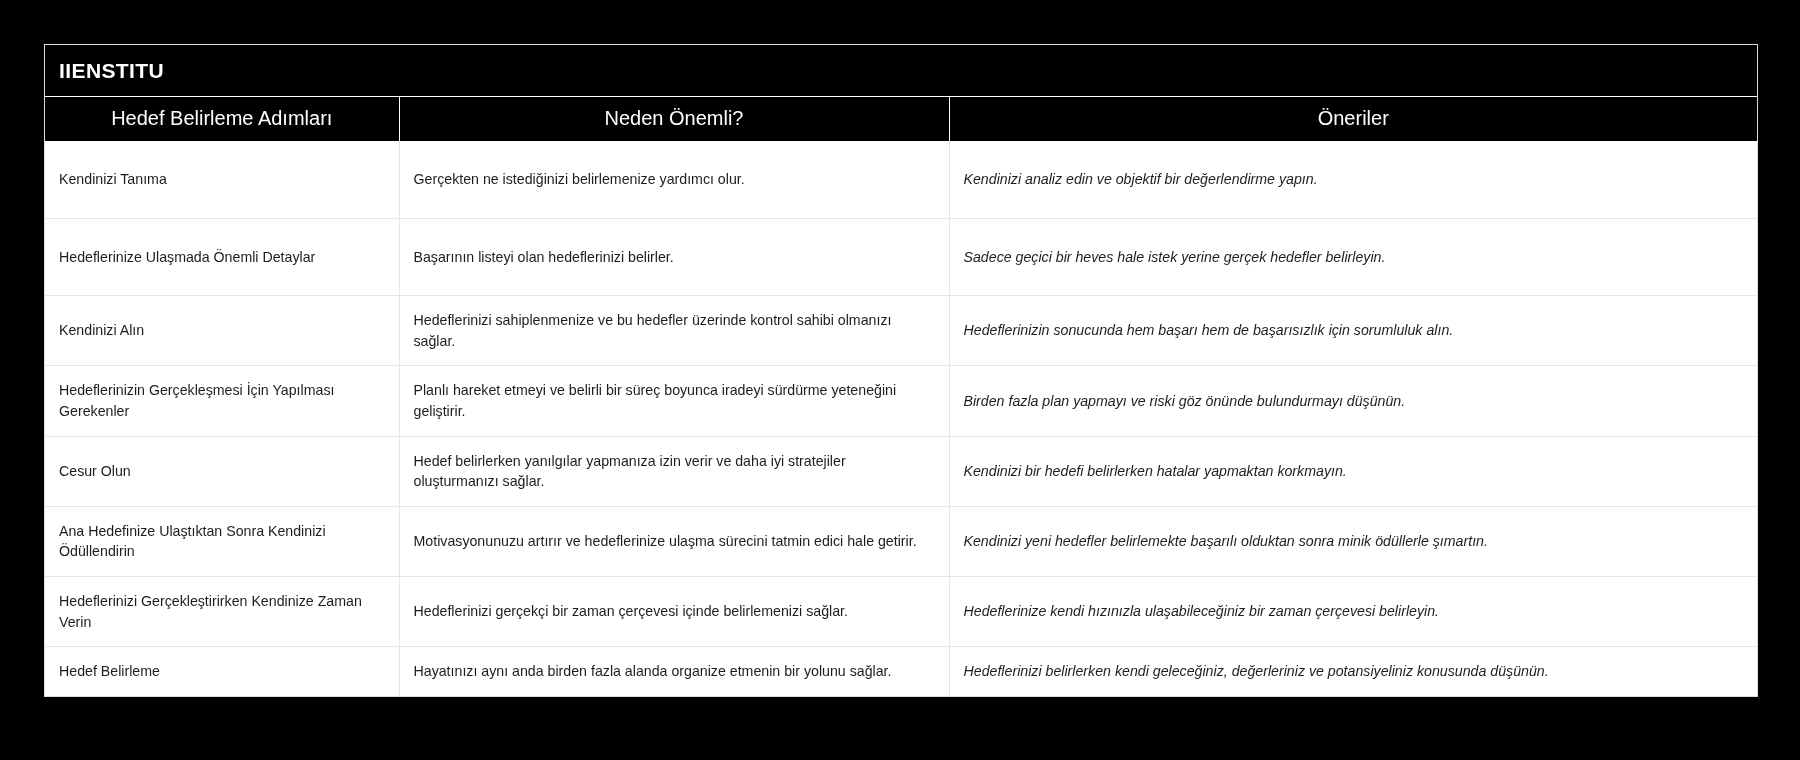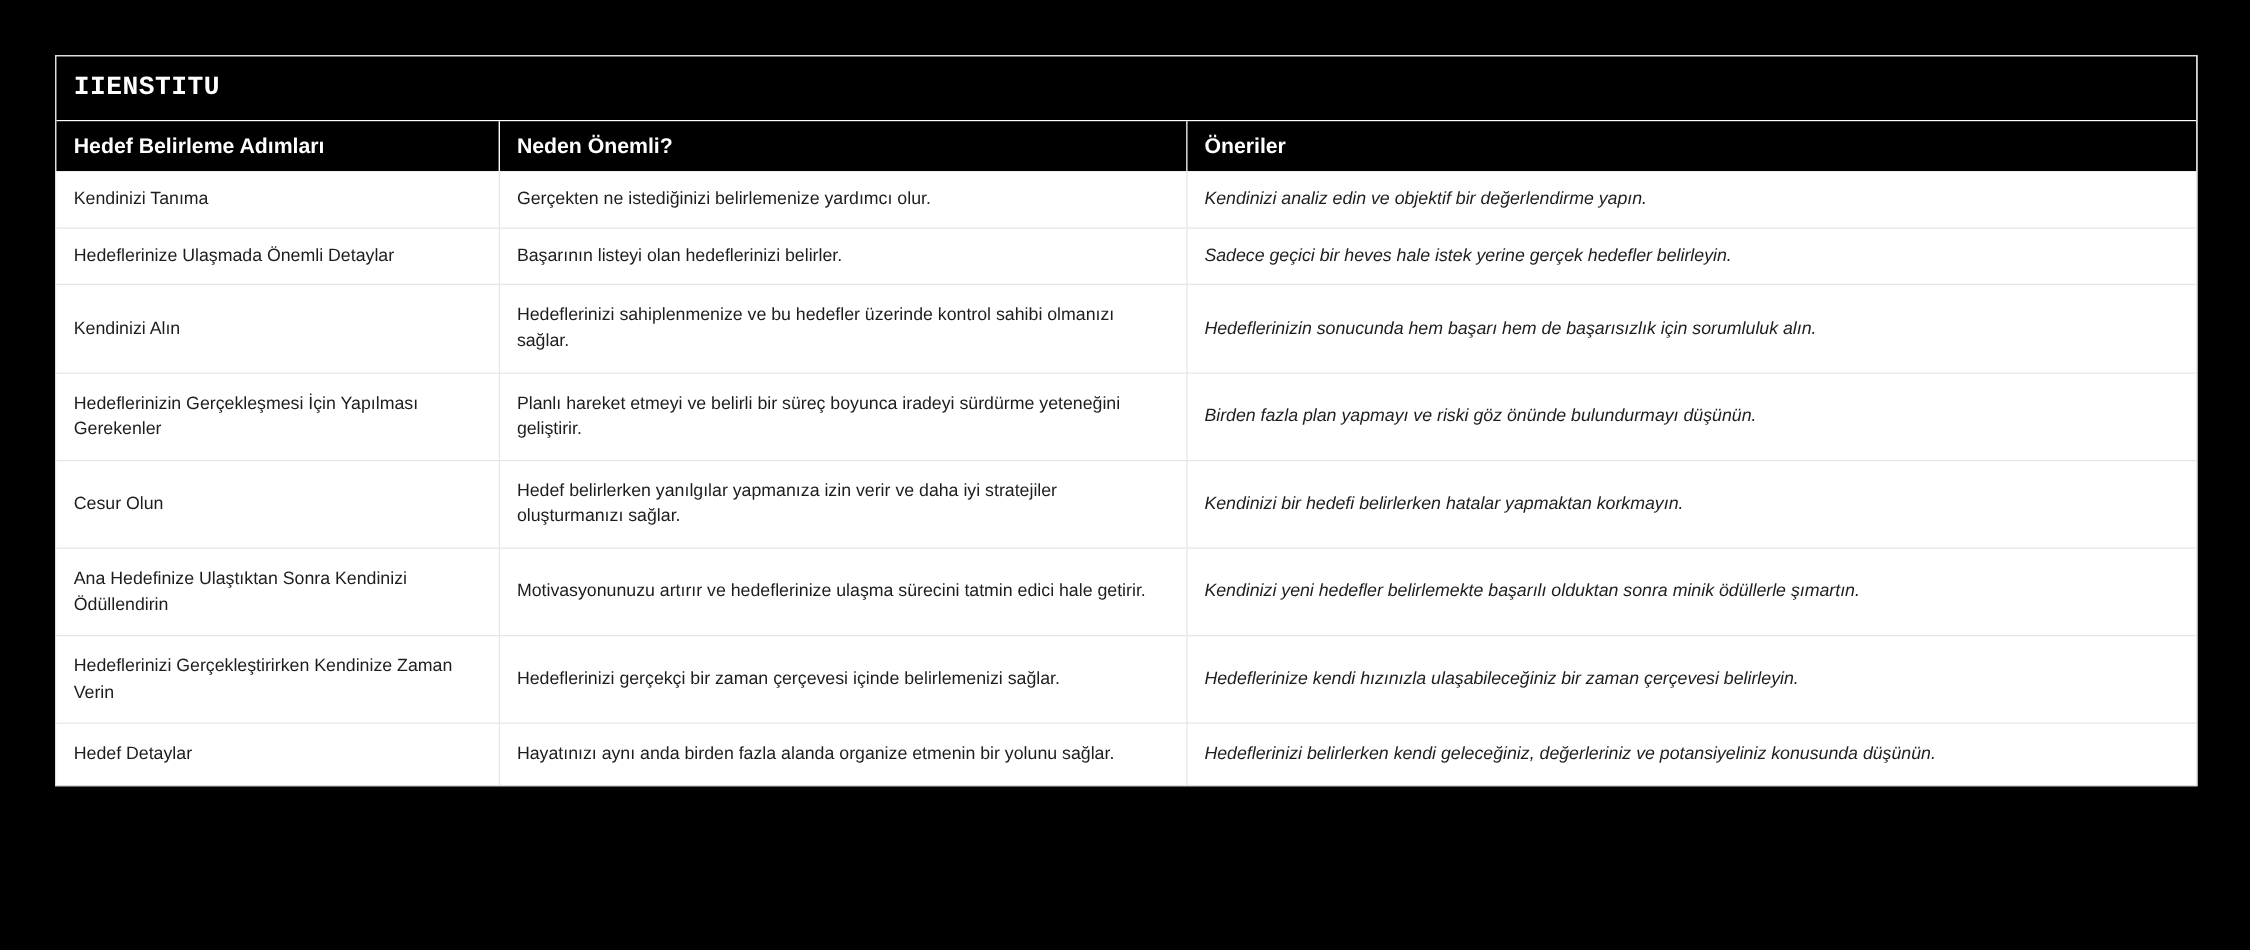--- a/index.html
+++ b/index.html
@@ -43,51 +43,51 @@
     padding: 0 0 0 14px;
     box-sizing: border-box;
     border-bottom: 1px solid #ffffff;
   }
   .brand-logo {
     color: #ffffff;
     font-size: 21px;
     font-weight: bold;
     letter-spacing: 0.4px;
     line-height: 1;
-    font-family: Liberation Mono, monospace;
+    font-family: Liberation Sans, sans-serif;
   }
 
   
   table.data-table {
     border-collapse: collapse;
     width: 100%;
     table-layout: fixed;
   }
   table.data-table col.c1 { width: 354px; }
   table.data-table col.c2 { width: 550px; }
   table.data-table col.c3 { width: 808px; }
 
   thead th {
     background: #000000;
     color: #ffffff;
-    font-size: 17px;
-    font-weight: bold;
-    text-align: left;
+    font-size: 20px;
+    font-weight: normal;
+    text-align: center;
     padding: 9px 14px 10px 14px;
     border-right: 1px solid #ffffff;
     box-sizing: border-box;
     vertical-align: middle;
     line-height: 1.25;
   }
   thead th:last-child { border-right: none; }
 
   tbody td {
     font-size: 14.2px;
     color: #1d1d20;
-    padding: 12px 14px;
+    padding: 28px 14px;
     border-bottom: 1px solid #e4e7ea;
     border-right: 1px solid #e4e7ea;
     vertical-align: middle;
     line-height: 1.45;
     box-sizing: border-box;
     background: #ffffff;
   }
   tbody td:last-child { border-right: none; font-style: italic; }
   tbody tr:last-child td { border-bottom: none; }
 
@@ -147,21 +147,21 @@
           <td>Ana Hedefinize Ulaştıktan Sonra Kendinizi Ödüllendirin</td>
           <td>Motivasyonunuzu artırır ve hedeflerinize ulaşma sürecini tatmin edici hale getirir.</td>
           <td>Kendinizi yeni hedefler belirlemekte başarılı olduktan sonra minik ödüllerle şımartın.</td>
         </tr>
         <tr class="row-tall">
           <td>Hedeflerinizi Gerçekleştirirken Kendinize Zaman Verin</td>
           <td>Hedeflerinizi gerçekçi bir zaman çerçevesi içinde belirlemenizi sağlar.</td>
           <td>Hedeflerinize kendi hızınızla ulaşabileceğiniz bir zaman çerçevesi belirleyin.</td>
         </tr>
         <tr class="row-tall">
-          <td>Hedef Detaylar</td>
+          <td>Hedef Belirleme</td>
           <td>Hayatınızı aynı anda birden fazla alanda organize etmenin bir yolunu sağlar.</td>
           <td>Hedeflerinizi belirlerken kendi geleceğiniz, değerleriniz ve potansiyeliniz konusunda düşünün.</td>
         </tr>
       </tbody>
     </table>
 
   </div>
 </div>
 
 </body></html>

